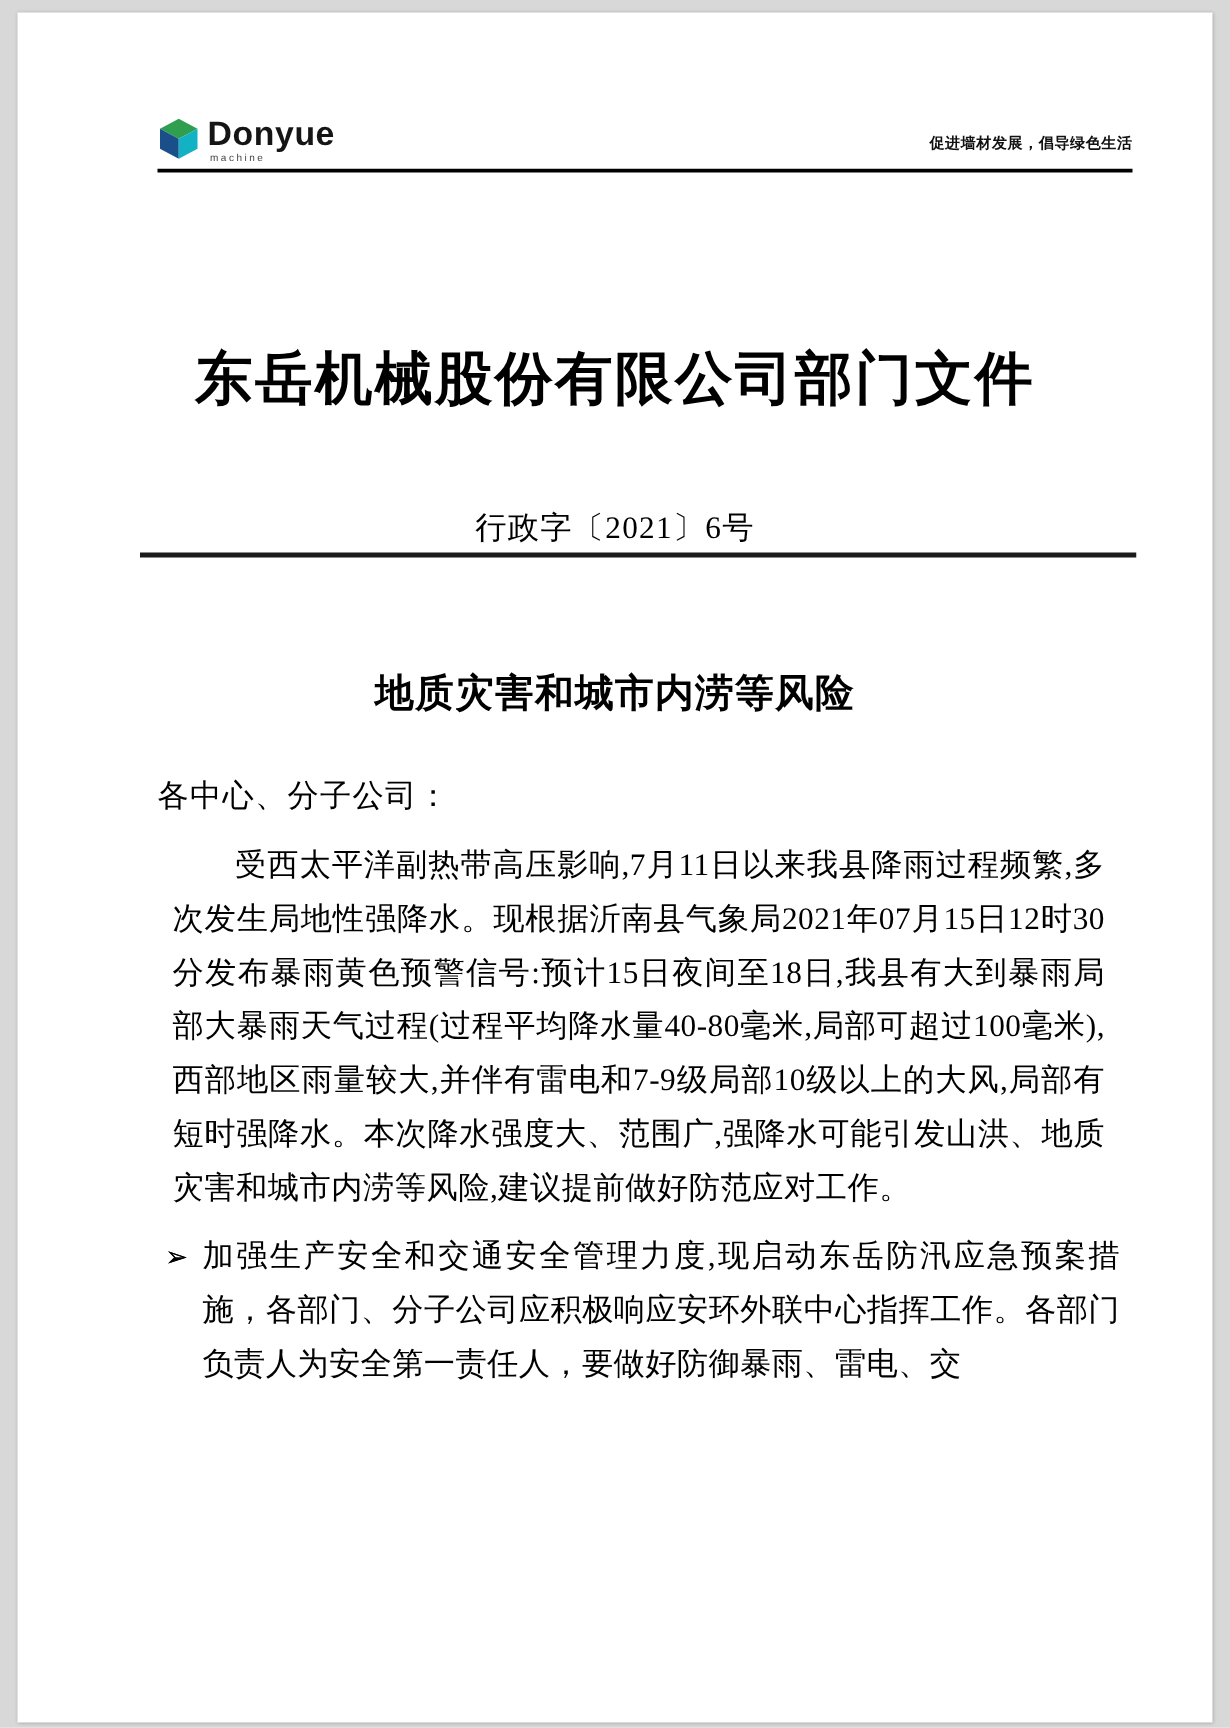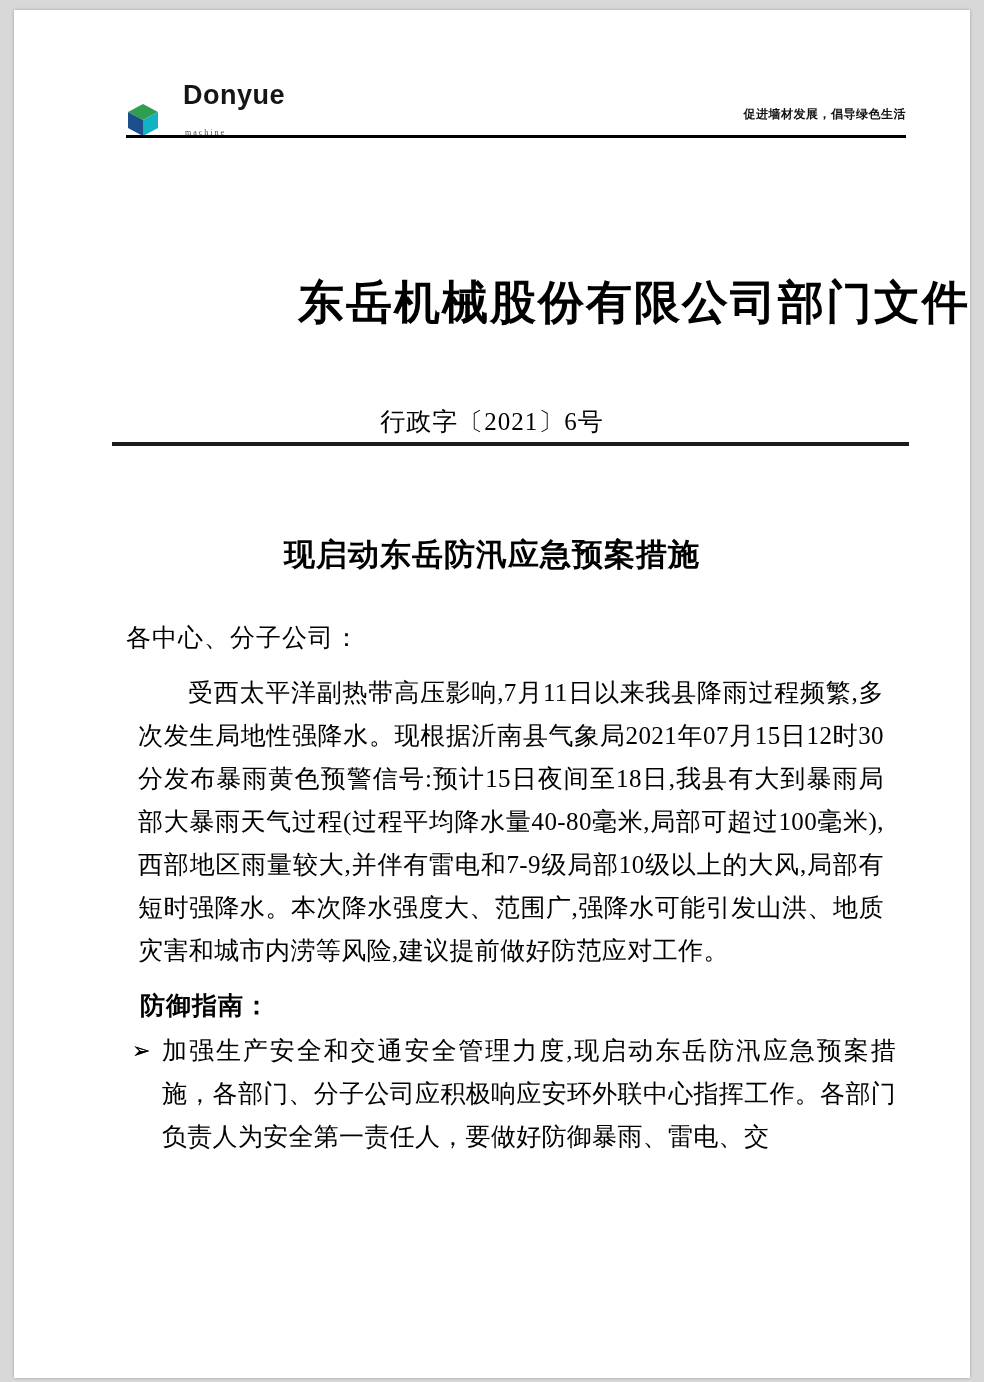--- a/index.html
+++ b/index.html
@@ -34,48 +34,48 @@
   .letterhead {
     position: absolute;
     left: 112px;
     top: 72px;
     width: 780px;
     height: 62px;
   }
   .logo-wrap {
     position: absolute;
     left: 0;
-    top: 0;
+    top: 12px;
     display: flex;
-    align-items: flex-end;
-    gap: 23px;
+    align-items: flex-start;
+    gap: 6px;
   }
   .logo-cube {
     width: 34px;
     height: 34px;
     position: relative;
   }
   .logo-text {
     display: flex;
     flex-direction: column;
     line-height: 1;
   }
   .logo-name {
     font-family: "Liberation Sans", sans-serif;
     font-weight: bold;
     font-size: 27px;
     letter-spacing: 0.5px;
     color: #151515;
   }
   .logo-sub {
-    font-family: Liberation Serif, serif;
+    font-family: Liberation Sans, sans-serif;
     font-size: 8px;
     letter-spacing: 2px;
     color: #444;
-    margin-top: 20px;
+    margin-top: 2px;
     margin-left: 2px;
   }
   .slogan {
     position: absolute;
     right: 0;
     top: 24px;
     font-family: "Liberation Sans", sans-serif;
     font-size: 12px;
     font-weight: bold;
     color: #111;
@@ -90,21 +90,21 @@
     height: 3px;
     background: #000;
   }
 
   
   .doc-title {
     position: absolute;
     left: 0;
     top: 262px;
     width: 100%;
-    text-align: right;
+    text-align: center;
     font-family: "Liberation Serif", "DejaVu Serif", serif;
     font-weight: bold;
     font-size: 46px;
     letter-spacing: 2px;
     color: #000;
   }
   .doc-number {
     position: absolute;
     left: 0;
     top: 395px;
@@ -198,26 +198,25 @@
         </div>
       </div>
       <div class="slogan">促进墙材发展，倡导绿色生活</div>
     </div>
     <div class="head-rule"></div>
 
     <div class="doc-title">东岳机械股份有限公司部门文件</div>
     <div class="doc-number">行政字〔2021〕6号</div>
     <div class="red-rule"></div>
 
-    <div class="subject">现启动东岳防汛应急预案措施</div>
+    <div class="subject">地质灾害和城市内涝等风险</div>
 
     <div class="body-area">
       <p class="salutation">各中心、分子公司：</p>
       <p class="para">受西太平洋副热带高压影响,7月11日以来我县降雨过程频繁,多次发生局地性强降水。现根据沂南县气象局2021年07月15日12时30分发布暴雨黄色预警信号:预计15日夜间至18日,我县有大到暴雨局部大暴雨天气过程(过程平均降水量40-80毫米,局部可超过100毫米),西部地区雨量较大,并伴有雷电和7-9级局部10级以上的大风,局部有短时强降水。本次降水强度大、范围广,强降水可能引发山洪、地质灾害和城市内涝等风险,建议提前做好防范应对工作。</p>
-      <p class="guide-head">防御指南：</p>
       <ul class="bullet-list">
         <li class="bullet-item">
           <span class="bullet-mark">➢</span>
         </li>
         <li class="bullet-item">
           <span class="bullet-mark">➢</span>
           <span>加强生产安全和交通安全管理力度,现启动东岳防汛应急预案措施，各部门、分子公司应积极响应安环外联中心指挥工作。各部门负责人为安全第一责任人，要做好防御暴雨、雷电、交</span>
         </li>
       </ul>
     </div>

